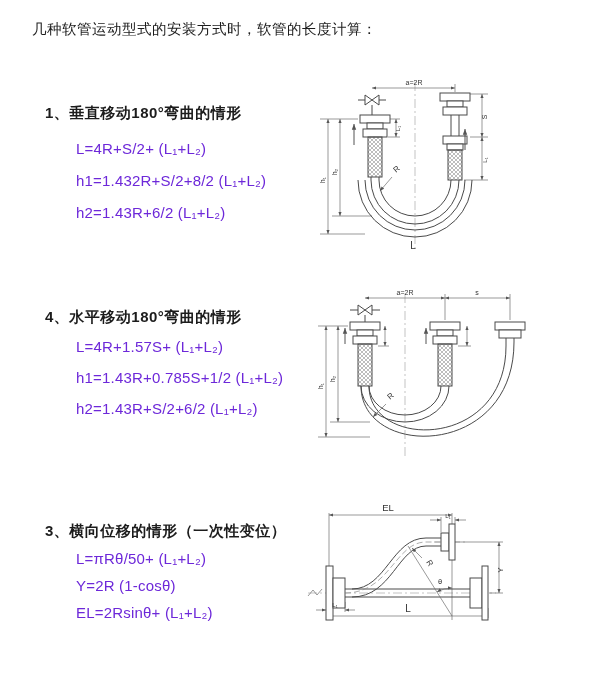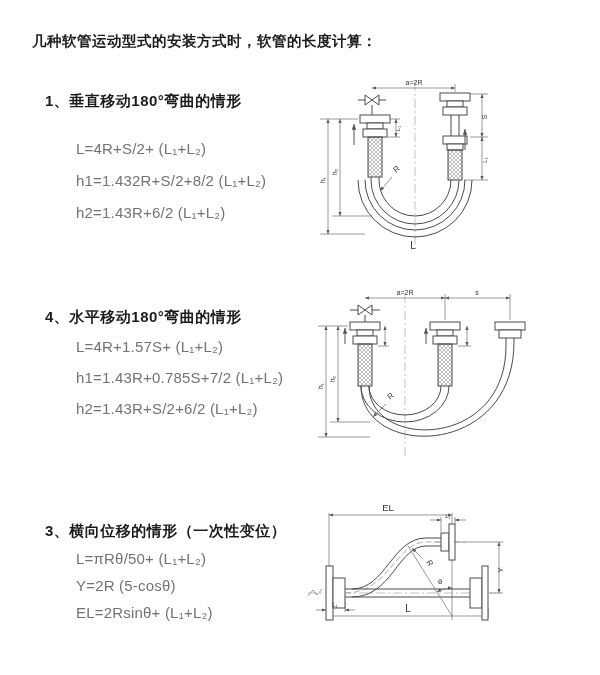--- a/index.html
+++ b/index.html
@@ -1,49 +1,49 @@
 <!DOCTYPE html>
 <html><head>
 <meta charset="utf-8">
 <style>
   html,body{margin:0;padding:0;}
   body{
     width:600px;height:675px;background:#ffffff;position:relative;overflow:hidden;
     font-family:"Liberation Sans","DejaVu Sans",sans-serif;color:#1c1c1c;
   }
-  .title{position:absolute;left:32px;top:32px;font-size:14.5px;font-weight:700;letter-spacing:.5px;}
+  .title{position:absolute;left:32px;top:20px;font-size:14.5px;font-weight:400;letter-spacing:.5px;}
   .heading{position:absolute;font-size:15px;font-weight:600;letter-spacing:.5px;}
-  .formula{position:absolute;font-size:15px;font-weight:400;color:#737373;letter-spacing:.2px;}
+  .formula{position:absolute;font-size:15px;font-weight:400;color:#6d28d9;letter-spacing:.2px;}
   svg{position:absolute;}
   svg text{font-family:"Liberation Sans","DejaVu Sans",sans-serif;fill:#333;}
   .ol{stroke:#4a4a4a;stroke-width:1;fill:none;}
   .fit{stroke:#4a4a4a;stroke-width:1;fill:#ffffff;}
   .dim{stroke:#6e6e6e;stroke-width:0.7;fill:none;}
   .cl{stroke:#9a9a9a;stroke-width:0.6;fill:none;stroke-dasharray:9 3 2 3;}
   .hcl{stroke:#8a8a8a;stroke-width:0.7;fill:none;stroke-dasharray:6 3;}
   .mv{stroke:#3f3f3f;stroke-width:0.9;fill:none;}
 </style>
 </head>
 <body>
 
 <div class="title">几种软管运动型式的安装方式时，软管的长度计算：</div>
 
-<div class="heading" style="left:45px;top:92px">1、垂直移动180°弯曲的情形</div>
+<div class="heading" style="left:45px;top:104px">1、垂直移动180°弯曲的情形</div>
 <div class="formula" style="left:76px;top:140px">L=4R+S/2+ (L₁+L₂)</div>
 <div class="formula" style="left:76px;top:172px">h1=1.432R+S/2+8/2 (L₁+L₂)</div>
 <div class="formula" style="left:76px;top:204px">h2=1.43R+6/2 (L₁+L₂)</div>
 
 <div class="heading" style="left:45px;top:308px">4、水平移动180°弯曲的情形</div>
 <div class="formula" style="left:76px;top:338px">L=4R+1.57S+ (L₁+L₂)</div>
-<div class="formula" style="left:76px;top:369px">h1=1.43R+0.785S+7/2 (L₁+L₂)</div>
+<div class="formula" style="left:76px;top:369px">h1=1.43R+0.785S+1/2 (L₁+L₂)</div>
 <div class="formula" style="left:76px;top:400px">h2=1.43R+S/2+6/2 (L₁+L₂)</div>
 
 <div class="heading" style="left:45px;top:522px">3、横向位移的情形（一次性变位）</div>
 <div class="formula" style="left:76px;top:550px">L=πRθ/50+ (L₁+L₂)</div>
-<div class="formula" style="left:76px;top:577px">Y=2R (5-cosθ)</div>
+<div class="formula" style="left:76px;top:577px">Y=2R (1-cosθ)</div>
 <div class="formula" style="left:76px;top:604px">EL=2Rsinθ+ (L₁+L₂)</div>
 
 <svg style="left:310px;top:70px" width="285" height="190" viewBox="0 0 285 190">
   <defs>
     <marker id="m1" viewBox="0 0 10 10" refX="9" refY="5" markerWidth="7" markerHeight="7" orient="auto-start-reverse">
       <path d="M0,1.5 L9,5 L0,8.5 z" fill="#555"></path>
     </marker>
     <pattern id="hb1" width="4" height="4" patternUnits="userSpaceOnUse">
       <path d="M0,4 L4,0 M0,0 L4,4" stroke="#7a7a7a" stroke-width="0.5"></path>
     </pattern>

